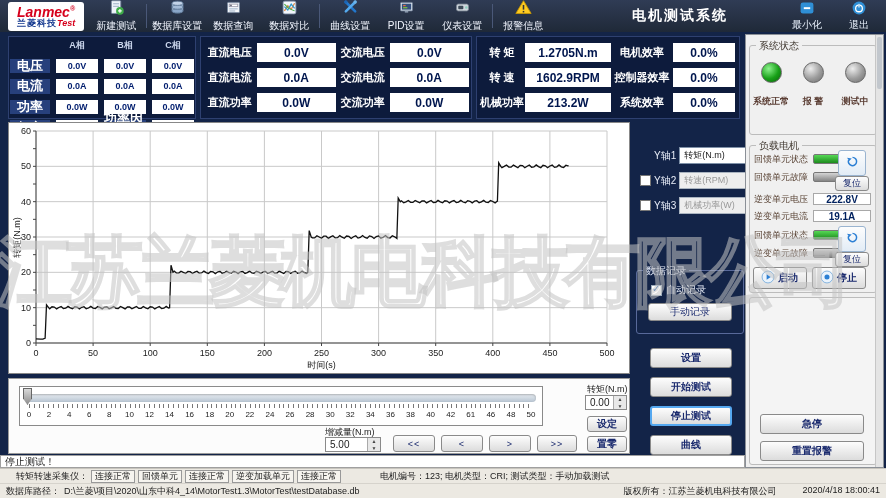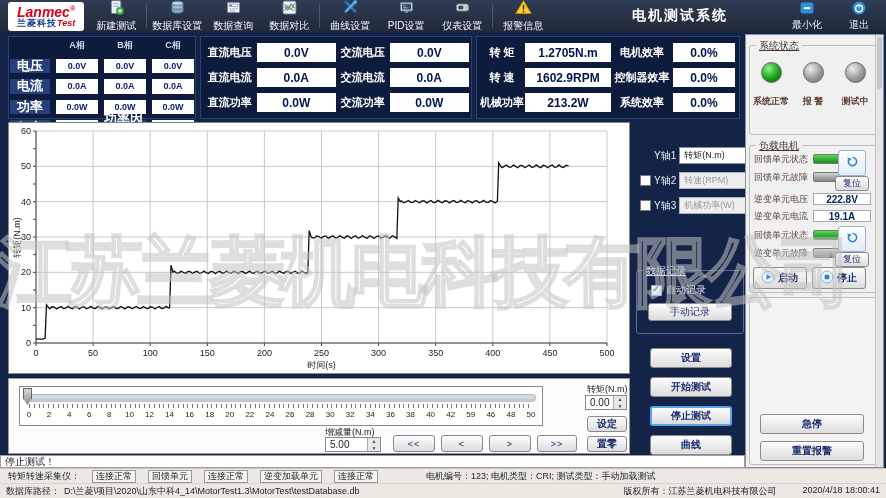--- a/index.html
+++ b/index.html
@@ -35,21 +35,21 @@
   .dv-row{display:flex;align-items:center;}
   .dv-label{color:#fff;font-weight:bold;font-size:11px;text-align:center;}
   .dv-box{background:#fff;color:#00164e;font-weight:bold;font-size:12px;height:19px;
     display:flex;align-items:center;justify-content:center;}
   
   #rightPanel{position:absolute;left:745px;top:34px;width:139px;height:434px;background:#f0f0f0;
     border:1px solid #8b9097;box-sizing:border-box;}
   .rp-scroll{position:absolute;right:0;top:0;bottom:0;width:7px;background:#e4e4e4;border-left:1px solid #c6c6c6;}
   .rp-thumb{position:absolute;top:2px;left:1px;width:5px;height:52px;background:#c2c7cd;border-radius:2px;}
   .groupbox{position:absolute;border:1px solid #bcbcbc;border-radius:3px;}
-  .gb-title{position:absolute;top:-7px;left:6px;background:#f0f0f0;font-size:10px;color:#403830;padding:0 3px;white-space:nowrap;text-decoration:underline;}
+  .gb-title{position:absolute;top:-7px;left:6px;background:#f0f0f0;font-size:10px;color:#403830;padding:0 3px;white-space:nowrap;}
   #gbSystem{left:3px;top:10px;width:126px;height:88px;}
   .led-row{display:flex;justify-content:space-around;margin-top:16px;}
   .led{width:19px;height:19px;border-radius:50%;border:1px solid #666;}
   .led.green{background:radial-gradient(circle at 35% 30%,#8df28d,#17a017 55%,#0b600b);}
   .led.gray{background:radial-gradient(circle at 35% 30%,#ededed,#9c9c9c 55%,#6e6e6e);}
   .led-labels{display:flex;margin-top:12px;}
   .led-labels span{flex:1;text-align:center;font-size:9px;font-weight:bold;color:#5a3d33;}
   #gbLoad{left:3px;top:110px;width:126px;height:146px;}
   .lr{position:absolute;display:flex;align-items:center;gap:3px;font-size:9px;color:#5a4436;height:12px;}
   .bar{width:36px;height:10px;border-radius:2px;border:1px solid #777;box-sizing:border-box;}
@@ -101,21 +101,21 @@
   .spinner{position:absolute;background:#fff;border:1px solid #8a8a8a;height:15px;display:flex;
     align-items:center;box-sizing:border-box;font-size:10px;color:#222;padding-left:4px;}
   .spin-arrows{margin-left:auto;width:12px;height:100%;border-left:1px solid #aaa;display:flex;
     flex-direction:column;align-items:center;justify-content:space-around;background:#e8e8e8;font-size:5px;color:#444;cursor:pointer;}
   .nav-btn{position:absolute;top:56px;width:42px;height:17px;font-size:9px;letter-spacing:1px;}
   .ld-btn{position:absolute;width:62px;height:16px;font-size:10px;font-weight:bold;}
   
   #msgBar{position:absolute;left:0;top:455px;width:745px;height:13px;background:#fff;
     border:1px solid #a0a0a0;box-sizing:border-box;display:flex;align-items:center;font-size:10px;color:#222;padding:0 4px;}
   #infoBar{position:absolute;left:0;top:468px;width:886px;height:15px;background:#ece9e2;
-    border-top:1px solid #c8c5be;display:flex;align-items:center;font-size:10px;color:#222;gap:12px;padding:0 8px;box-sizing:border-box;}
+    border-top:1px solid #c8c5be;display:flex;align-items:center;font-size:10px;color:#222;gap:3px;padding:0 16px;box-sizing:border-box;}
   .chip{border:1px solid #999;background:#f6f4ef;padding:0 3px;height:11px;display:flex;align-items:center;font-size:9px;}
   .plain{font-size:9px;}
   #pathBar{position:absolute;left:0;top:483px;width:886px;height:15px;background:#ece9e2;
     border-top:1px solid #d6d3cc;display:flex;align-items:center;font-size:9px;color:#222;gap:4px;padding:0 6px;box-sizing:border-box;}
   #pathBar .right{margin-left:auto;display:flex;gap:26px;}
   
   .watermark{position:absolute;left:-4px;top:222px;width:920px;font-size:76px;font-weight:bold;
     white-space:nowrap;letter-spacing:-5px;pointer-events:none;z-index:50;
     color:rgba(205,205,205,0.28);-webkit-text-fill-color:transparent;-webkit-text-stroke:2px rgba(195,195,195,.55);}
   .grid-line{stroke:#c9c9c9;stroke-width:1;}
@@ -436,21 +436,21 @@
           <span class="tick-label" style="left: 249.96px;">24</span>
           <span class="tick-label" style="left: 270.04px;">26</span>
           <span class="tick-label" style="left: 290.12px;">28</span>
           <span class="tick-label" style="left: 310.2px;">30</span>
           <span class="tick-label" style="left: 330.28px;">32</span>
           <span class="tick-label" style="left: 350.36px;">34</span>
           <span class="tick-label" style="left: 370.44px;">36</span>
           <span class="tick-label" style="left: 390.52px;">38</span>
           <span class="tick-label" style="left: 410.6px;">40</span>
           <span class="tick-label" style="left: 430.68px;">42</span>
-          <span class="tick-label" style="left: 450.76px;">59</span>
+          <span class="tick-label" style="left: 450.76px;">61</span>
           <span class="tick-label" style="left: 470.84px;">46</span>
           <span class="tick-label" style="left: 490.92px;">48</span>
           <span class="tick-label" style="left: 511px;">50</span>
         </div>
     </div>
     <span class="mini-label" style="left:316px;top:47px;">增减量(N.m)</span>
     <div class="spinner" style="left:316px;top:58px;width:56px;">
         <span>5.00</span>
         <span class="spin-arrows">
           <span>▲</span>

